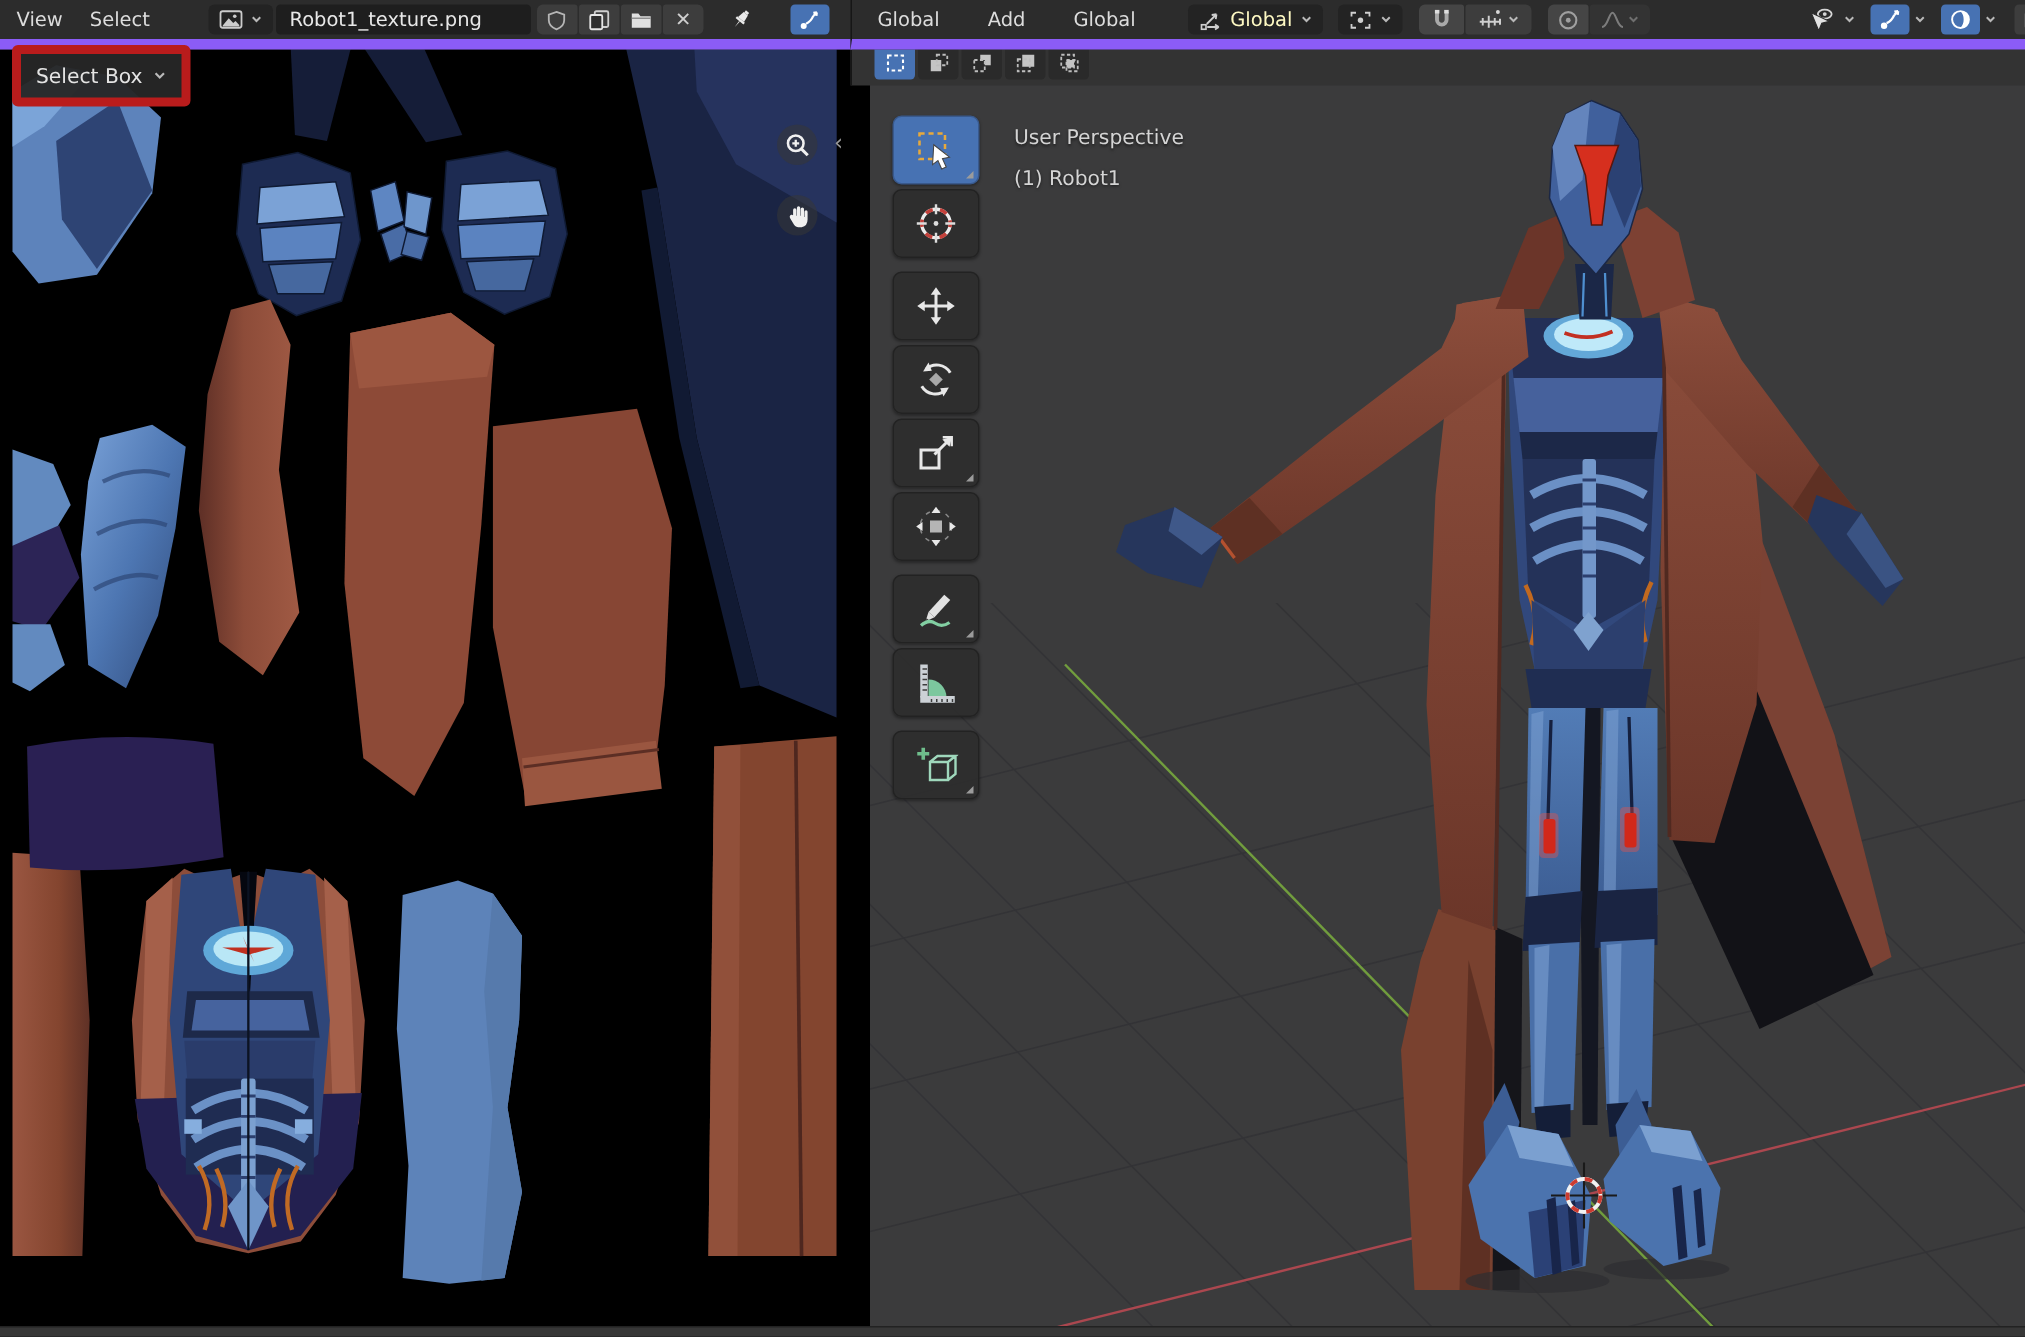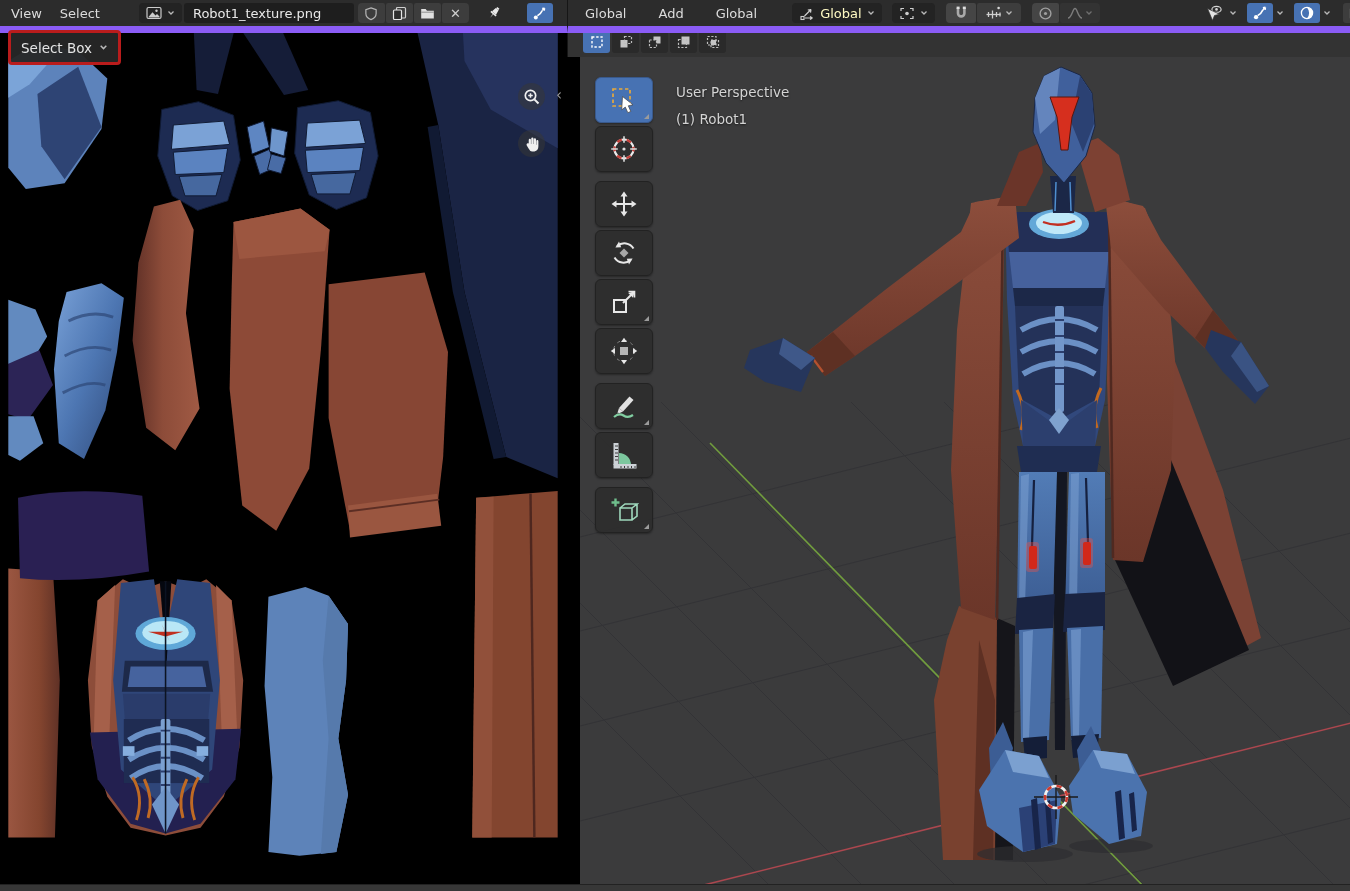--- a/index.html
+++ b/index.html
@@ -24,21 +24,21 @@
   #vp-toolsettings{position:absolute;left:567px;top:26px;width:783px;height:31px;background:#333333;
                    display:flex;align-items:center;padding-left:15px;z-index:5;border-left:1px solid #161616}
   .modebtn{width:27px;height:23px;background:#2a2a2a;border-radius:3px;margin-right:2px;
            display:flex;align-items:center;justify-content:center}
   .modebtn.active{background:#4772b3}
   
   #uv-canvas{position:absolute;left:0;top:26px;width:566px;height:858px;background:#000;z-index:1}
   #vp-canvas{position:absolute;left:580px;top:26px;width:783px;height:858px;background:#3b3b3c;z-index:1}
   
   #uv-toolchip{position:absolute;left:8px;top:30px;height:29px;background:rgba(38,38,38,.96);
-               border:3px solid #b91c1c;border-radius:4px;display:flex;align-items:center;gap:7px;
+               border:6px solid #b91c1c;border-radius:4px;display:flex;align-items:center;gap:7px;
                padding:0 10px;z-index:7;font-size:13.5px;color:#e4e4e4}
   .navcircle{position:absolute;width:27px;height:27px;border-radius:50%;background:rgba(55,55,55,.55);
              display:flex;align-items:center;justify-content:center;z-index:7}
   #uv-zoombtn{left:518px;top:83px}
   #uv-panbtn{left:518px;top:130px}
   #uv-sidebar-arrow{position:absolute;left:556px;top:86px;z-index:7;color:#9a9a9a;font-size:15px}
   
   #vp-toolbar{position:absolute;left:582px;top:77px;width:56px;z-index:4}
   .tbtn{width:56px;height:44px;background:#2d2d2df2;border:1px solid #222;border-radius:6px;
         margin-bottom:3px;display:flex;align-items:center;justify-content:center;position:relative;

